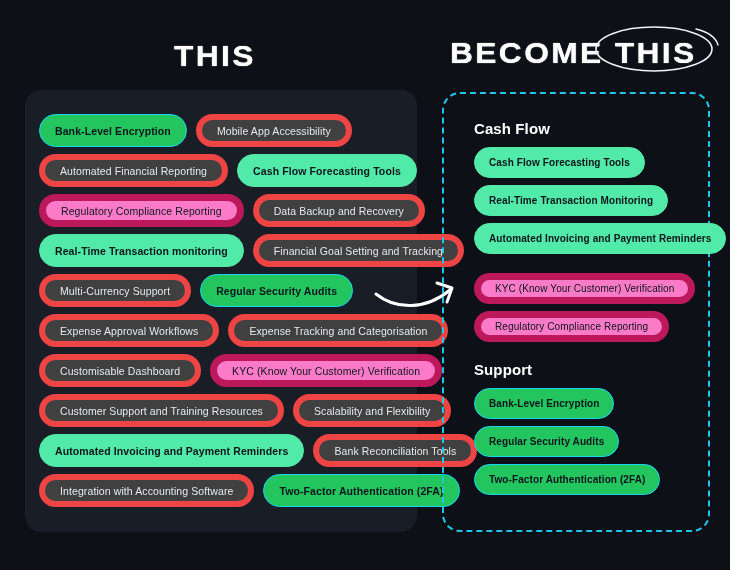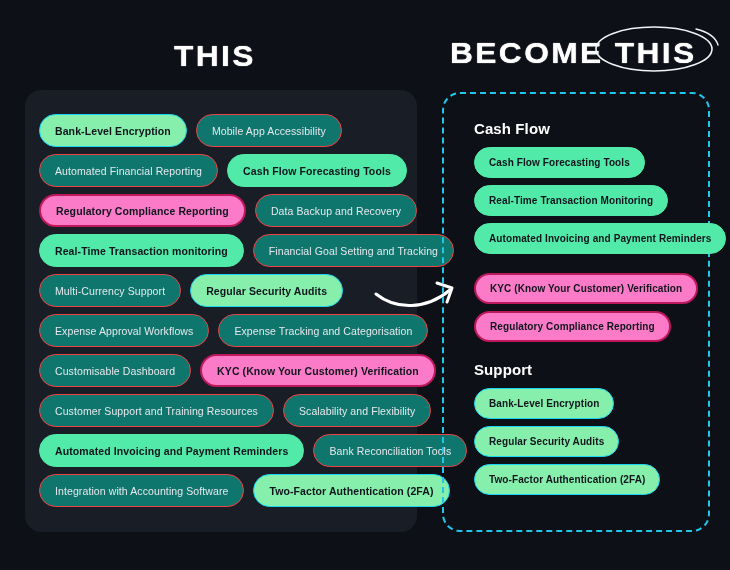--- a/index.html
+++ b/index.html
@@ -81,41 +81,41 @@
     justify-content: center;
     height: 33px;
     padding: 0 15px;
     border-radius: 17px;
     font-size: 10.5px;
     white-space: nowrap;
     box-sizing: border-box;
     letter-spacing: 0.1px;
   }
   .pill.outline {
-    background: #0f766e;
-    border: 1px solid #ef4444;
+    background: #404040;
+    border: 6px solid #ef4444;
     color: #e6e8ec;
   }
   .pill.cyan {
-    background: #86efac;
+    background: #22c55e;
     color: #10141c;
     font-weight: bold;
     border: 1px solid #18d7f5;
   }
   .pill.green {
     background: #51eaa8;
     color: #10141c;
     font-weight: bold;
     border: 1px solid #51eaa8;
   }
   .pill.pink {
     background: #fb7bc8;
     color: #10141c;
-    font-weight: bold;
-    border: 2px solid #be185d;
+    font-weight: normal;
+    border: 7px solid #be185d;
   }
 
   
   .panel-right {
     position: absolute;
     left: 442px;
     top: 92px;
     width: 268px;
     height: 440px;
     border: 2px dashed #21c6e8;

